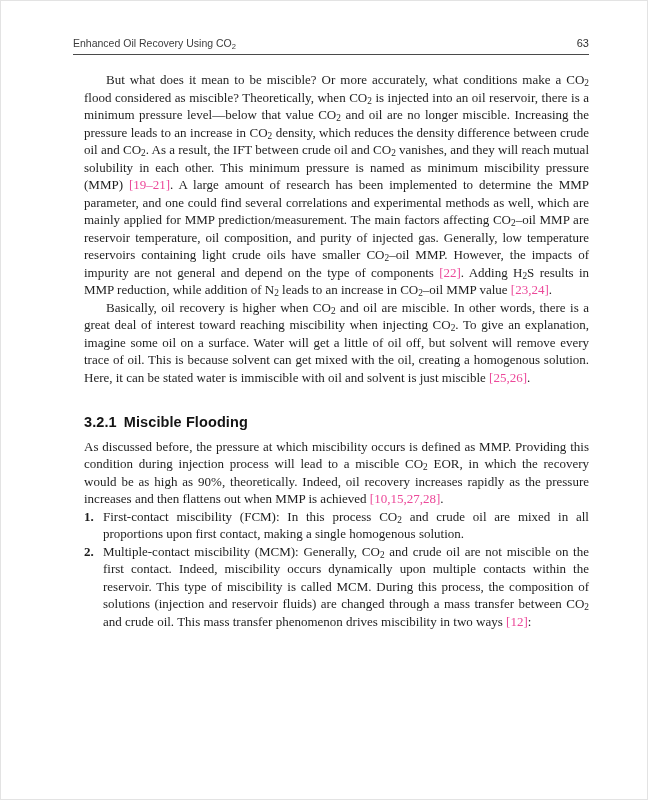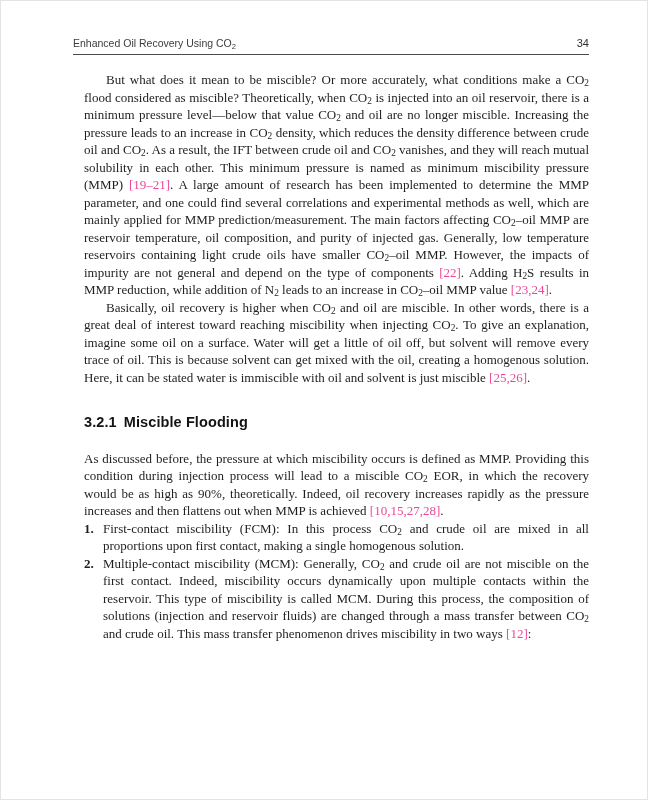--- a/index.html
+++ b/index.html
@@ -52,21 +52,21 @@
     position: relative;
     top: 0.25em;
   }
   .cite { color: #ec4899; }
   
   .section-heading {
     font-family: "Liberation Sans", "DejaVu Sans", sans-serif;
     font-weight: bold;
     font-size: 14.5px;
     color: #141414;
-    margin: 28px 0 18px 0;
+    margin: 28px 0 6px 0;
     text-align: left;
     letter-spacing: 0.1px;
   }
   .section-heading .sec-num { margin-right: 7px; }
   
   .num-list { margin: 0; }
   .list-item { display: flex; }
   .list-marker {
     flex: none;
     width: 19px;
@@ -77,21 +77,21 @@
     text-align: justify;
   }
 </style>
 </head>
 <body>
 
 <div class="page">
 
   <header class="running-head">
     <span class="head-title">Enhanced Oil Recovery Using CO<sub>2</sub></span>
-    <span class="head-page">34</span>
+    <span class="head-page">63</span>
   </header>
 
   <main class="body-text">
 
     <p class="para indent">But what does it mean to be miscible? Or more accurately, what conditions make a CO<sub>2</sub> flood considered as miscible? Theoretically, when CO<sub>2</sub> is injected into an oil reservoir, there is a minimum pressure level—below that value CO<sub>2</sub> and oil are no longer miscible. Increasing the pressure leads to an increase in CO<sub>2</sub> density, which reduces the density difference between crude oil and CO<sub>2</sub>. As a result, the IFT between crude oil and CO<sub>2</sub> vanishes, and they will reach mutual solubility in each other. This minimum pressure is named as minimum miscibility pressure (MMP) <span class="cite">[19–21]</span>. A large amount of research has been implemented to determine the MMP parameter, and one could find several correlations and experimental methods as well, which are mainly applied for MMP prediction/measurement. The main factors affecting CO<sub>2</sub>–oil MMP are reservoir temperature, oil composition, and purity of injected gas. Generally, low temperature reservoirs containing light crude oils have smaller CO<sub>2</sub>–oil MMP. However, the impacts of impurity are not general and depend on the type of components <span class="cite">[22]</span>. Adding H<sub>2</sub>S results in MMP reduction, while addition of N<sub>2</sub> leads to an increase in CO<sub>2</sub>–oil MMP value <span class="cite">[23,24]</span>.</p>
 
     <p class="para indent">Basically, oil recovery is higher when CO<sub>2</sub> and oil are miscible. In other words, there is a great deal of interest toward reaching miscibility when injecting CO<sub>2</sub>. To give an explanation, imagine some oil on a surface. Water will get a little of oil off, but solvent will remove every trace of oil. This is because solvent can get mixed with the oil, creating a homogenous solution. Here, it can be stated water is immiscible with oil and solvent is just miscible <span class="cite">[25,26]</span>.</p>
 
     <h2 class="section-heading">
       <span class="sec-num">3.2.1</span><span>Miscible Flooding</span>

